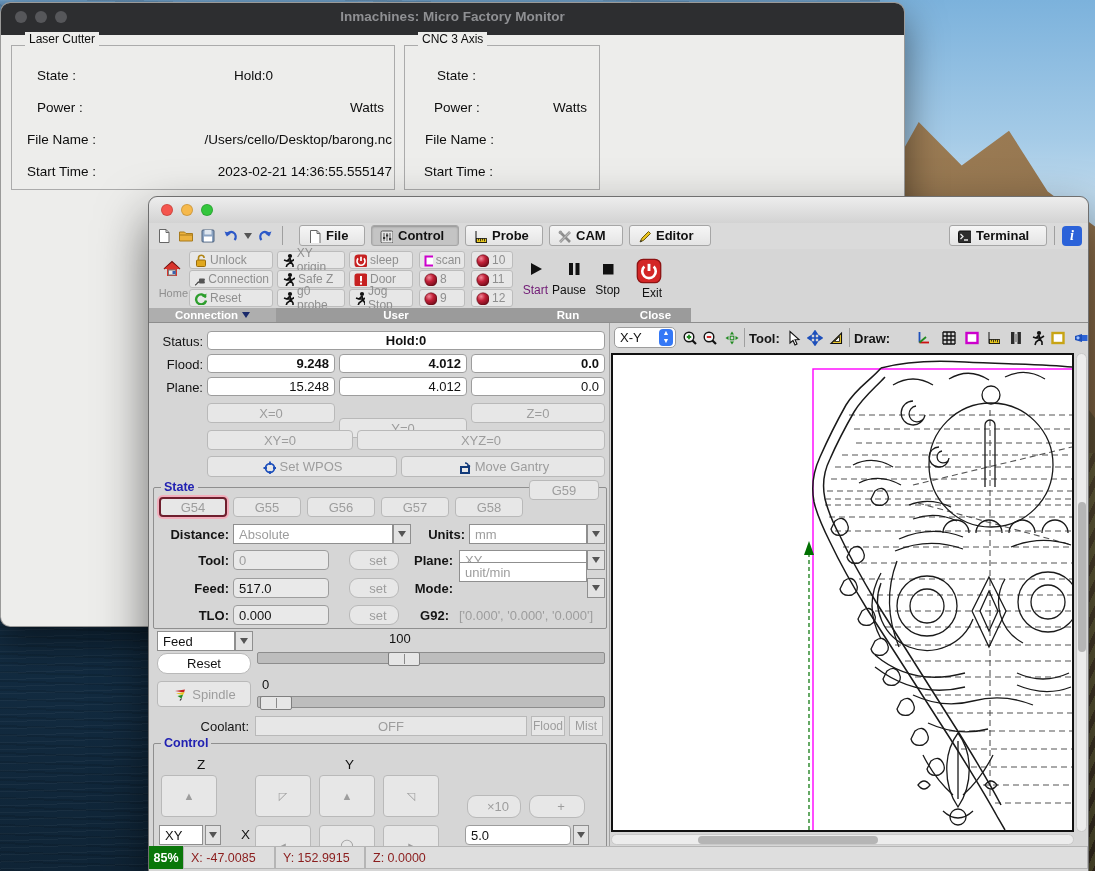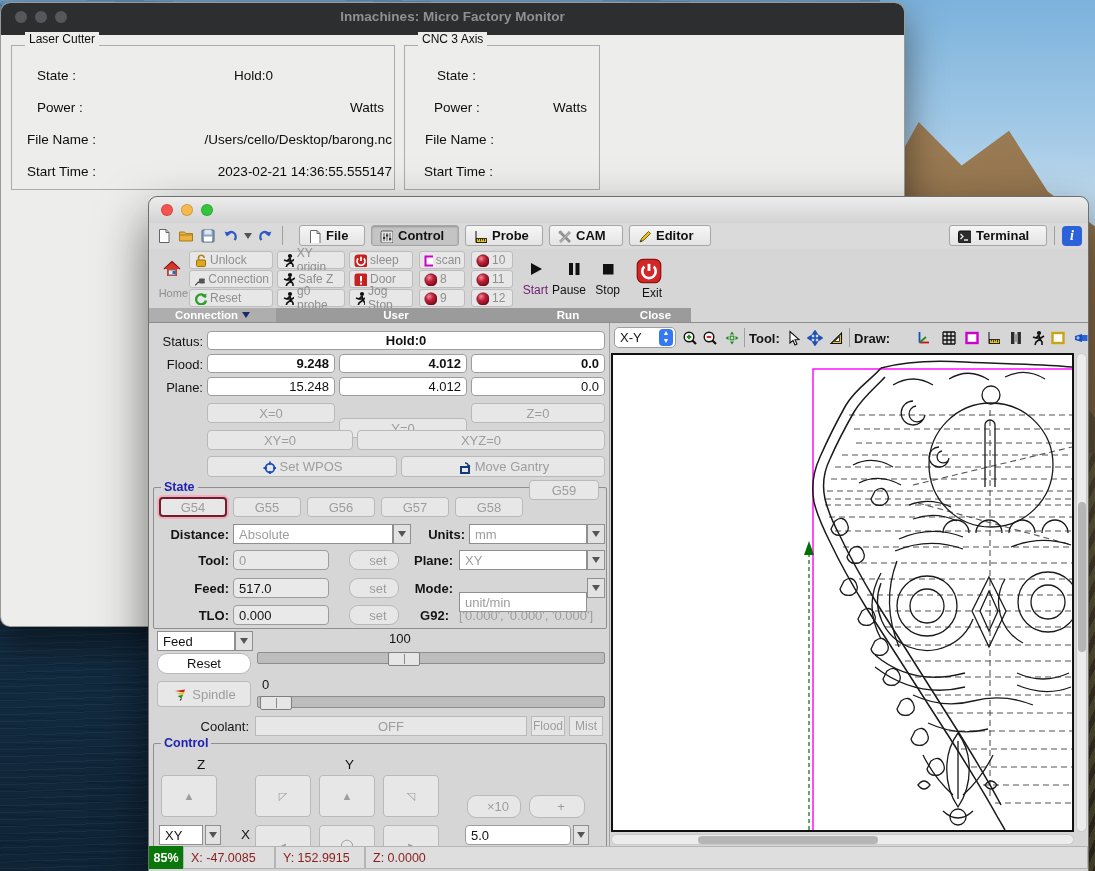--- a/index.html
+++ b/index.html
@@ -580,21 +580,21 @@
   <div class="abs lab" style="left:252px;top:356px;width:52px;font-weight:bold">Plane:</div>
   <div class="abs combo" style="left:310px;top:353px;width:128px;height:20px">XY</div>
   <div class="abs dbtn" style="left:438px;top:353px;width:18px;height:20px">
       <div class="tri"></div>
     </div>
 
   <div class="abs lab" style="left:8px;top:384px;width:72px;font-weight:bold">Feed:</div>
   <div class="abs field" style="left:84px;top:381px;width:96px;height:20px;background:#e9e9e9">517.0</div>
   <div class="abs gbtn pill" style="left:200px;top:381px;width:50px;height:20px">set</div>
   <div class="abs lab" style="left:252px;top:384px;width:52px;font-weight:bold">Mode:</div>
-  <div class="abs combo" style="left:310px;top:395px;width:128px;height:20px">unit/min</div>
+  <div class="abs combo" style="left:310px;top:365px;width:128px;height:20px">unit/min</div>
   <div class="abs dbtn" style="left:438px;top:381px;width:18px;height:20px">
       <div class="tri"></div>
     </div>
 
   <div class="abs lab" style="left:8px;top:411px;width:72px;font-weight:bold">TLO:</div>
   <div class="abs field" style="left:84px;top:408px;width:96px;height:20px;background:#e9e9e9">0.000</div>
   <div class="abs gbtn pill" style="left:200px;top:408px;width:50px;height:20px">set</div>
   <div class="abs lab" style="left:252px;top:411px;width:48px;font-weight:bold">G92:</div>
   <div class="abs" style="left:310px;top:411px;font-size:13px;color:#9d9d9d">['0.000', '0.000', '0.000']</div>
 

